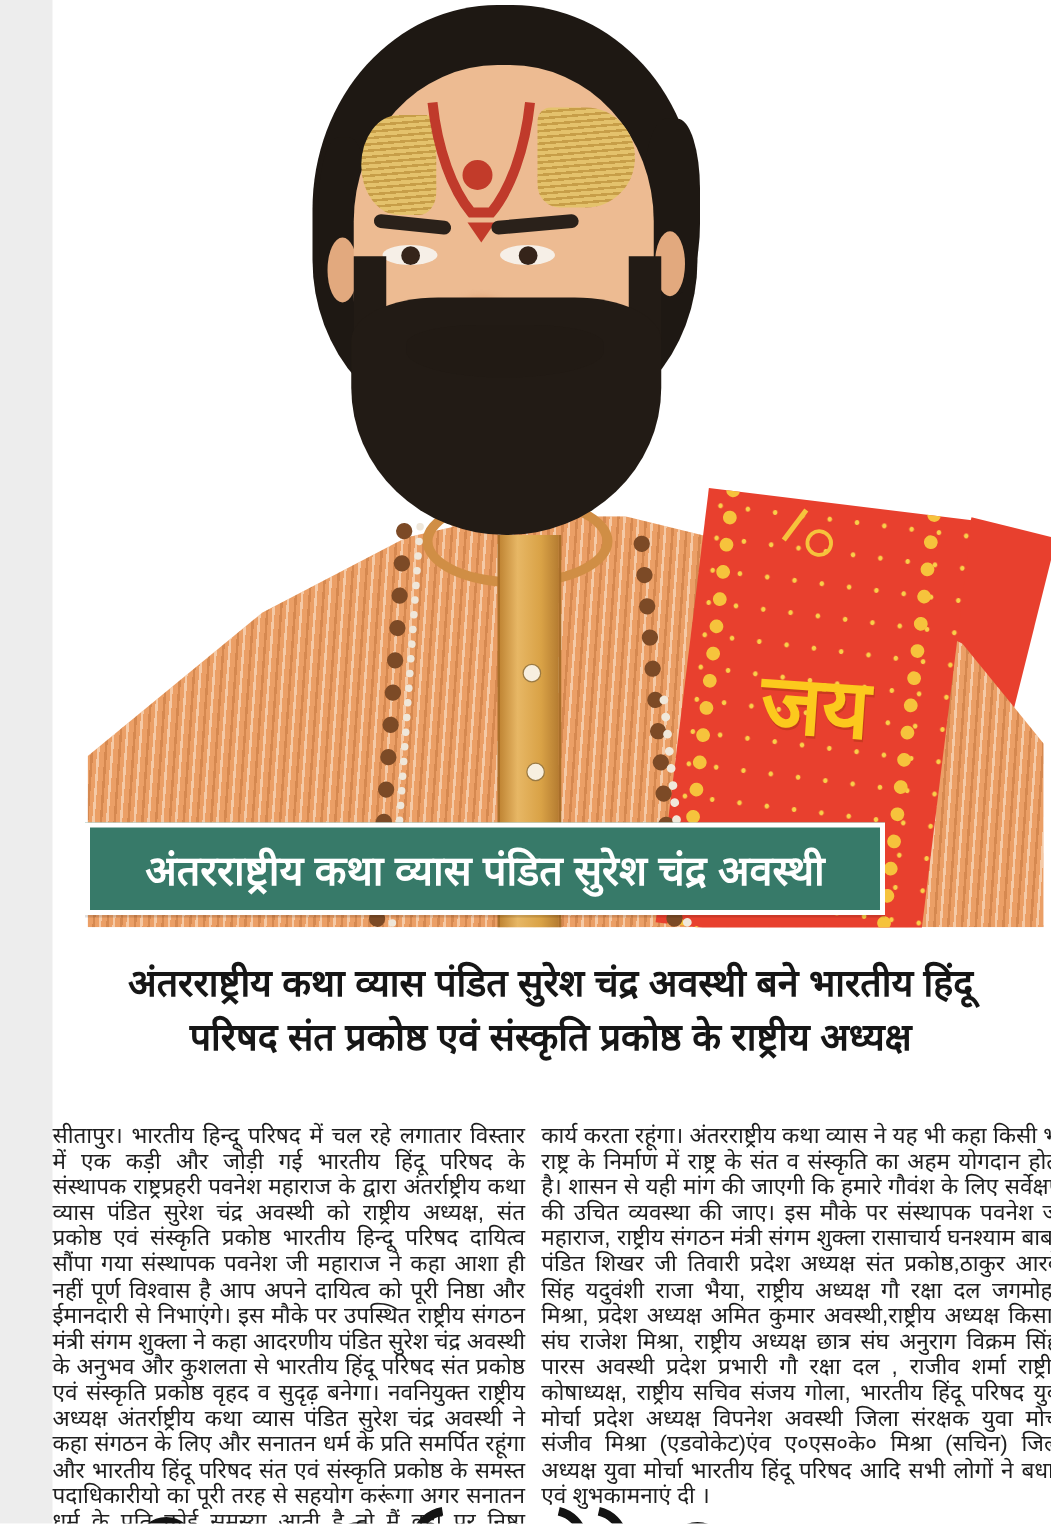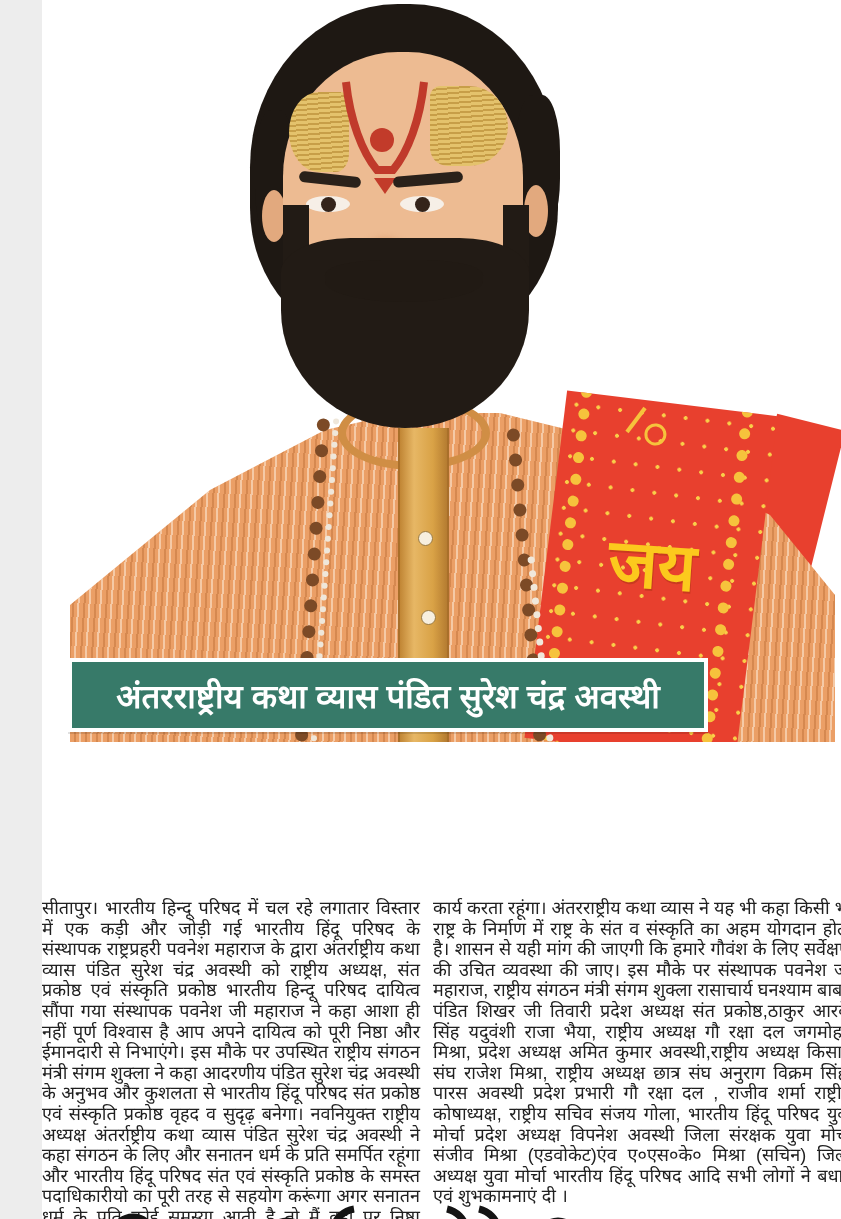--- a/index.html
+++ b/index.html
@@ -129,20 +129,21 @@
       <div class="sash-knot"></div>
       <div class="sash-tail"></div>
       <div class="sash-text">जय</div>
     </div>
   </div>
 
   <div class="banner">
     <span>अंतरराष्ट्रीय कथा व्यास पंडित सुरेश चंद्र अवस्थी</span>
   </div>
 
+  <h1 class="headline">अंतरराष्ट्रीय कथा व्यास पंडित सुरेश चंद्र अवस्थी बने भारतीय हिंदू परिषद संत प्रकोष्ठ एवं संस्कृति प्रकोष्ठ के राष्ट्रीय अध्यक्ष</h1>
 
   <div class="body-cols">
     <p class="col col1">सीतापुर। भारतीय हिन्दू परिषद में चल रहे लगातार विस्तार में एक कड़ी और जोड़ी गई भारतीय हिंदू परिषद के संस्थापक राष्ट्रप्रहरी पवनेश महाराज के द्वारा अंतर्राष्ट्रीय कथा व्यास पंडित सुरेश चंद्र अवस्थी को राष्ट्रीय अध्यक्ष, संत प्रकोष्ठ एवं संस्कृति प्रकोष्ठ भारतीय हिन्दू परिषद दायित्व सौंपा गया संस्थापक पवनेश जी महाराज ने कहा आशा ही नहीं पूर्ण विश्वास है आप अपने दायित्व को पूरी निष्ठा और ईमानदारी से निभाएंगे। इस मौके पर उपस्थित राष्ट्रीय संगठन मंत्री संगम शुक्ला ने कहा आदरणीय पंडित सुरेश चंद्र अवस्थी के अनुभव और कुशलता से भारतीय हिंदू परिषद संत प्रकोष्ठ एवं संस्कृति प्रकोष्ठ वृहद व सुदृढ़ बनेगा। नवनियुक्त राष्ट्रीय अध्यक्ष अंतर्राष्ट्रीय कथा व्यास पंडित सुरेश चंद्र अवस्थी ने कहा संगठन के लिए और सनातन धर्म के प्रति समर्पित रहूंगा और भारतीय हिंदू परिषद संत एवं संस्कृति प्रकोष्ठ के समस्त पदाधिकारीयो का पूरी तरह से सहयोग करूंगा अगर सनातन धर्म के प्रति कोई समस्या आती है तो मैं वहां पर निष्ठा ईमानदारी से</p>
     <p class="col col2">कार्य करता रहूंगा। अंतरराष्ट्रीय कथा व्यास ने यह भी कहा किसी भी राष्ट्र के निर्माण में राष्ट्र के संत व संस्कृति का अहम योगदान होता है। शासन से यही मांग की जाएगी कि हमारे गौवंश के लिए सर्वेक्षण की उचित व्यवस्था की जाए। इस मौके पर संस्थापक पवनेश जी महाराज, राष्ट्रीय संगठन मंत्री संगम शुक्ला रासाचार्य घनश्याम बाबा, पंडित शिखर जी तिवारी प्रदेश अध्यक्ष संत प्रकोष्ठ,ठाकुर आरके सिंह यदुवंशी राजा भैया, राष्ट्रीय अध्यक्ष गौ रक्षा दल जगमोहन मिश्रा, प्रदेश अध्यक्ष अमित कुमार अवस्थी,राष्ट्रीय अध्यक्ष किसान संघ राजेश मिश्रा, राष्ट्रीय अध्यक्ष छात्र संघ अनुराग विक्रम सिंह, पारस अवस्थी प्रदेश प्रभारी गौ रक्षा दल , राजीव शर्मा राष्ट्रीय कोषाध्यक्ष, राष्ट्रीय सचिव संजय गोला, भारतीय हिंदू परिषद युवा मोर्चा प्रदेश अध्यक्ष विपनेश अवस्थी जिला संरक्षक युवा मोर्चा संजीव मिश्रा (एडवोकेट)एंव ए०एस०के० मिश्रा (सचिन) जिला अध्यक्ष युवा मोर्चा भारतीय हिंदू परिषद आदि सभी लोगों ने बधाई एवं शुभकामनाएं दी ।</p>
   </div>
 
   <div class="clipped">
     <svg width="799" height="60" viewBox="0 0 799 60">
       <g fill="none" stroke="#141414" stroke-width="7">
         <circle cx="91" cy="40" r="20"></circle>

